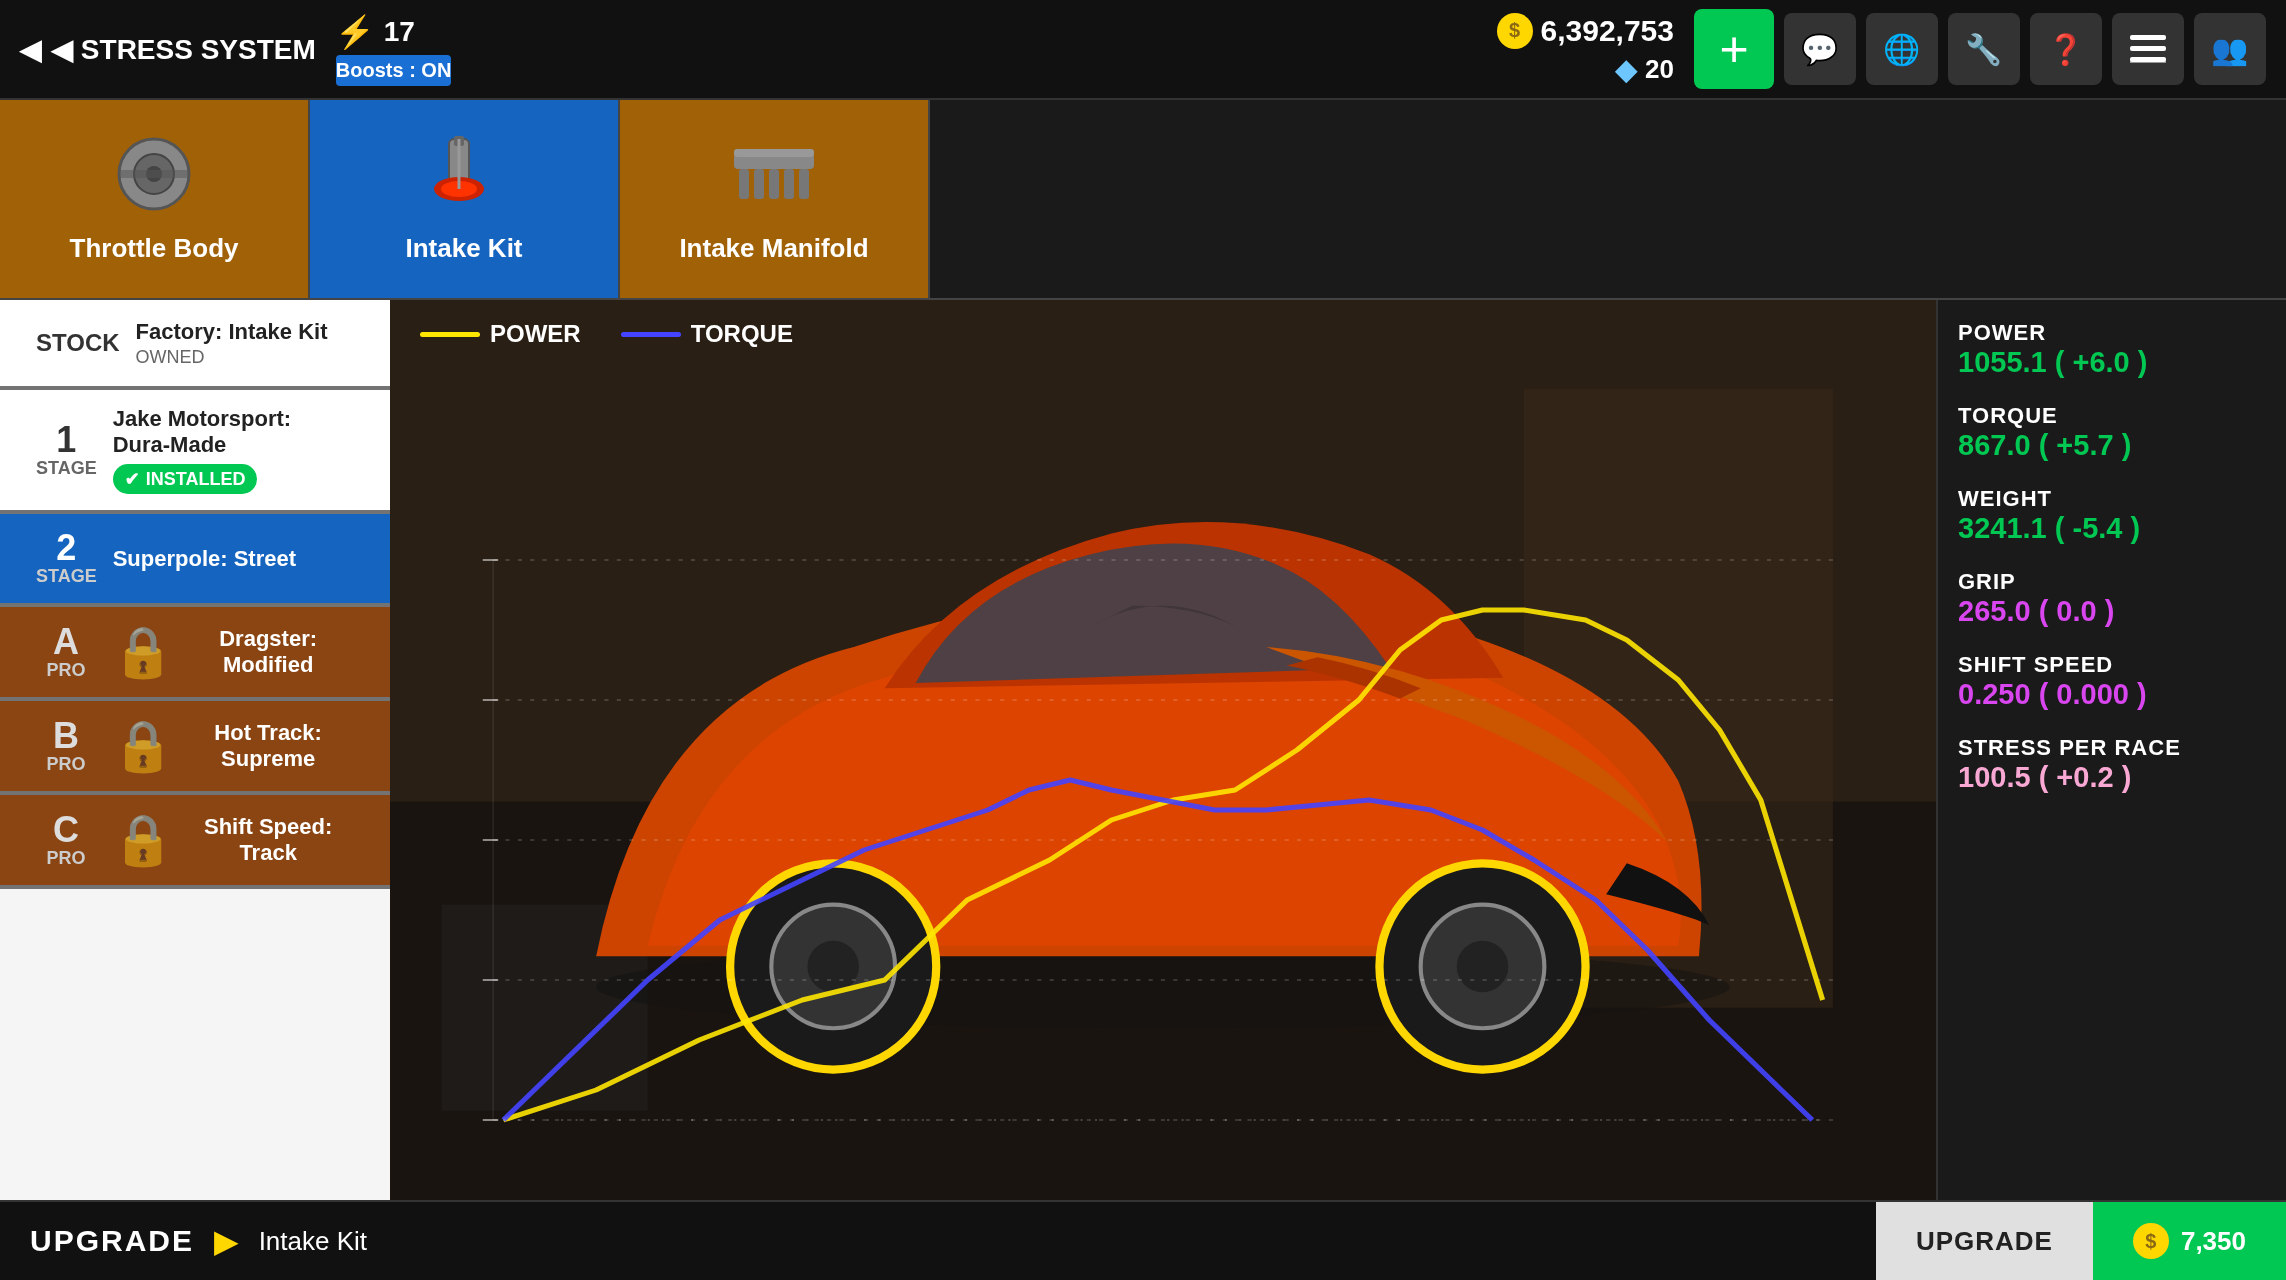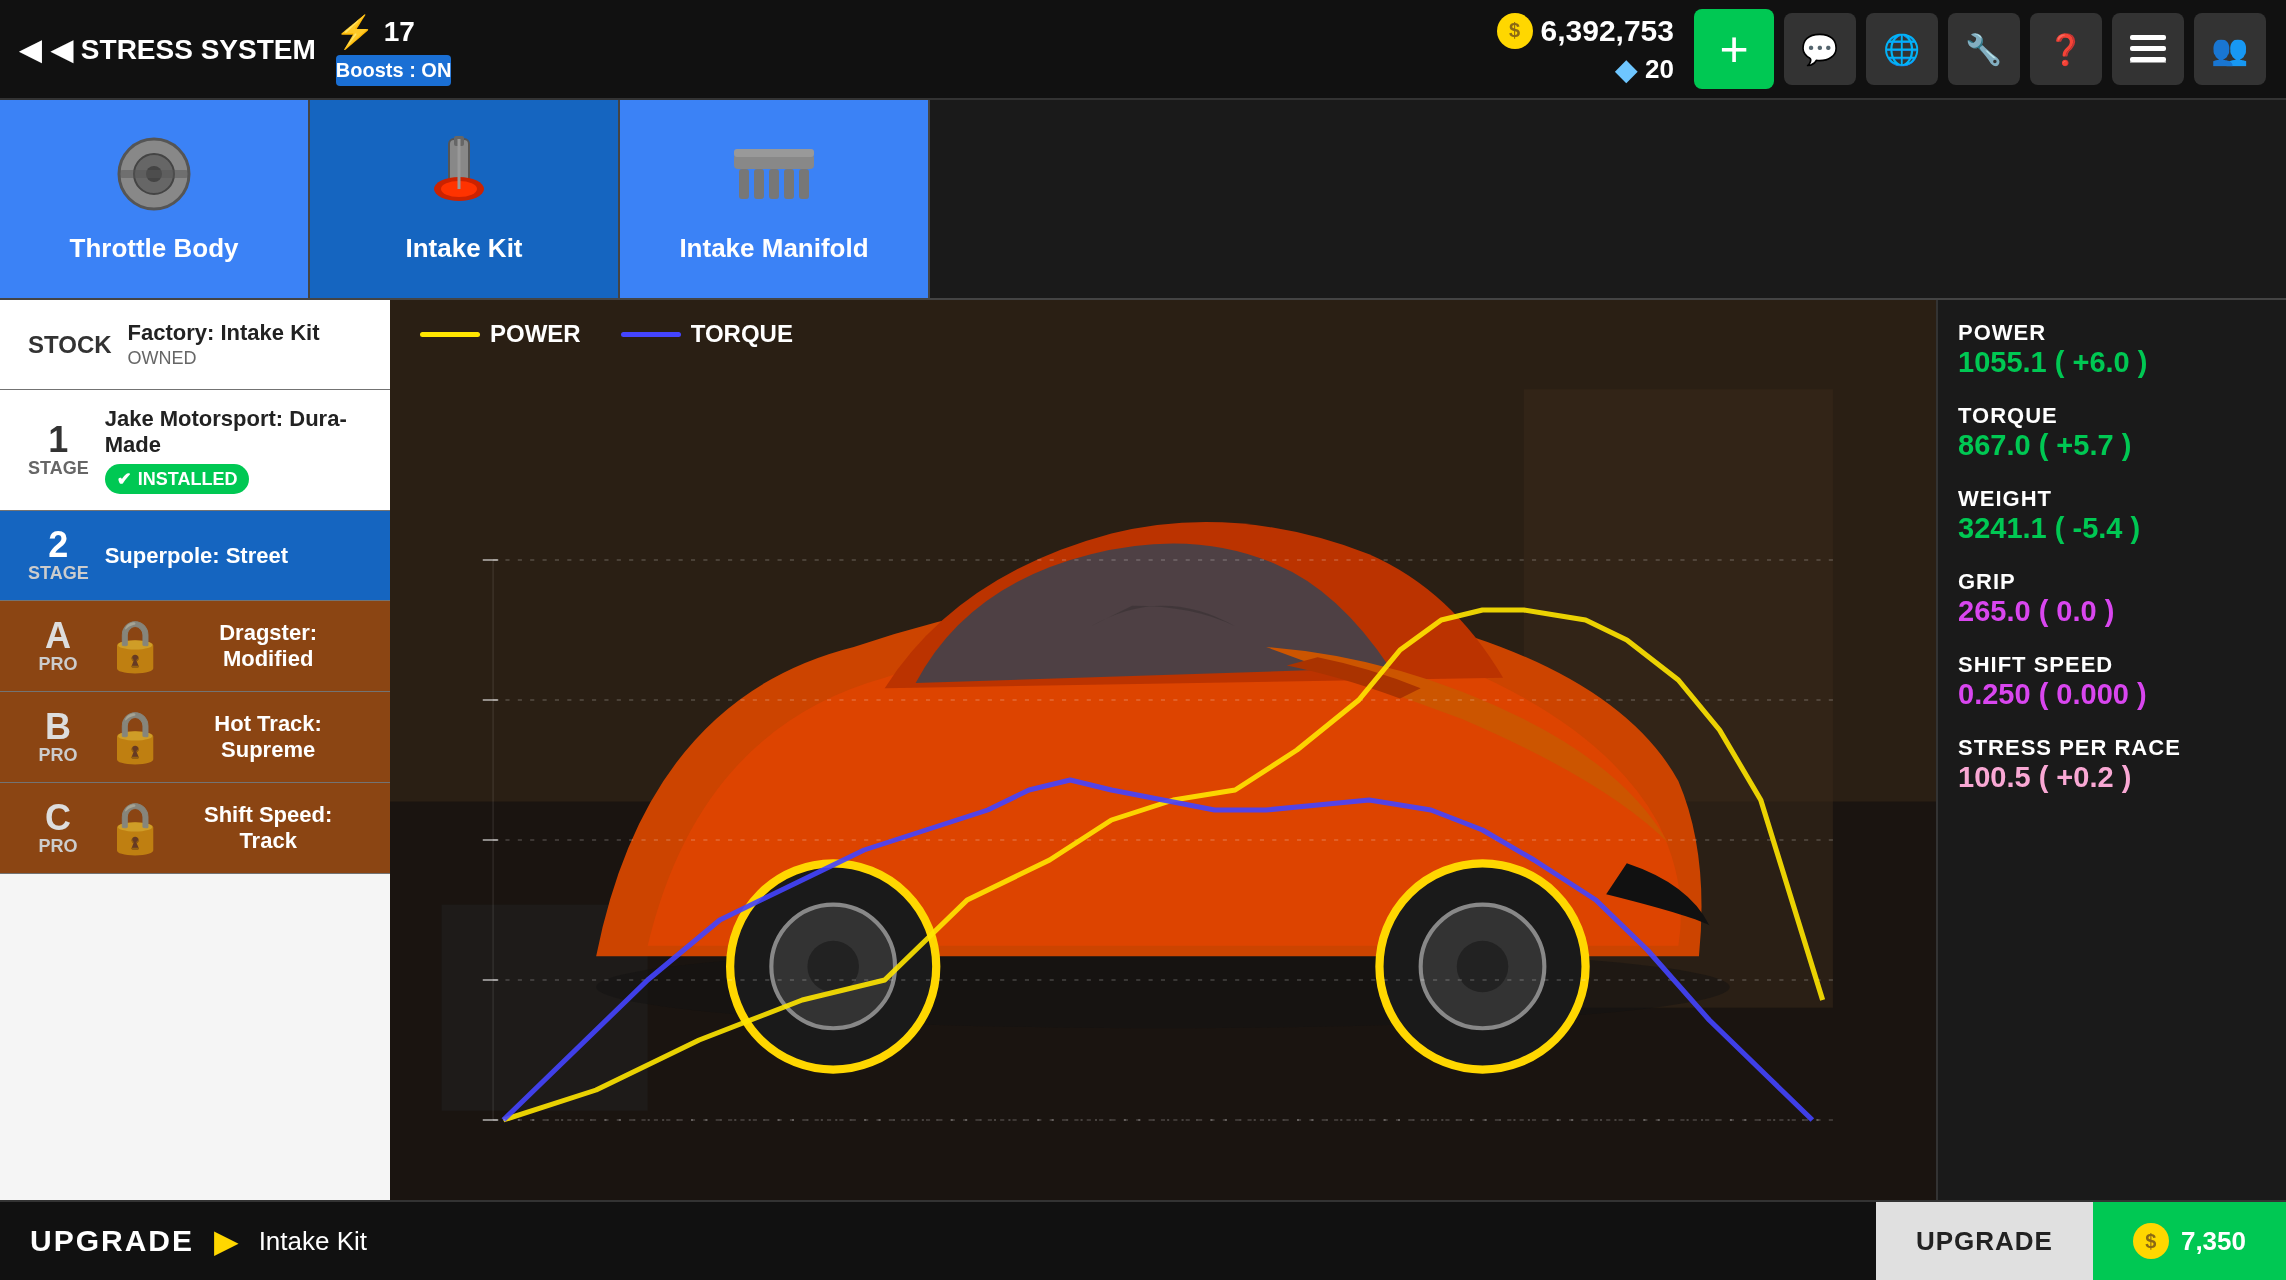--- a/index.html
+++ b/index.html
@@ -136,21 +136,21 @@
     }
     .part-tab {
       display: flex;
       flex-direction: column;
       align-items: center;
       justify-content: center;
       width: 310px;
       height: 100%;
       cursor: pointer;
       border-right: 2px solid #444;
-      background: #3b82f6;
+      background: #a16207;
       gap: 8px;
     }
     .part-tab.active {
       background: #1565C0;
     }
     .part-tab-icon {
       font-size: 70px;
       line-height: 1;
     }
     .part-tab-label {
@@ -169,22 +169,22 @@
     .left-panel {
       width: 390px;
       background: #f5f5f5;
       display: flex;
       flex-direction: column;
       overflow-y: auto;
     }
     .upgrade-item {
       display: flex;
       align-items: center;
-      padding: 16px 28px;
-      border-bottom: 1px solid #737373;
+      padding: 16px 36px;
+      border-bottom: 4px solid #737373;
       background: white;
       cursor: pointer;
       min-height: 90px;
     }
     .upgrade-item.selected {
       background: #1565C0;
     }
     .upgrade-item.locked {
       background: #8B4513;
     }

